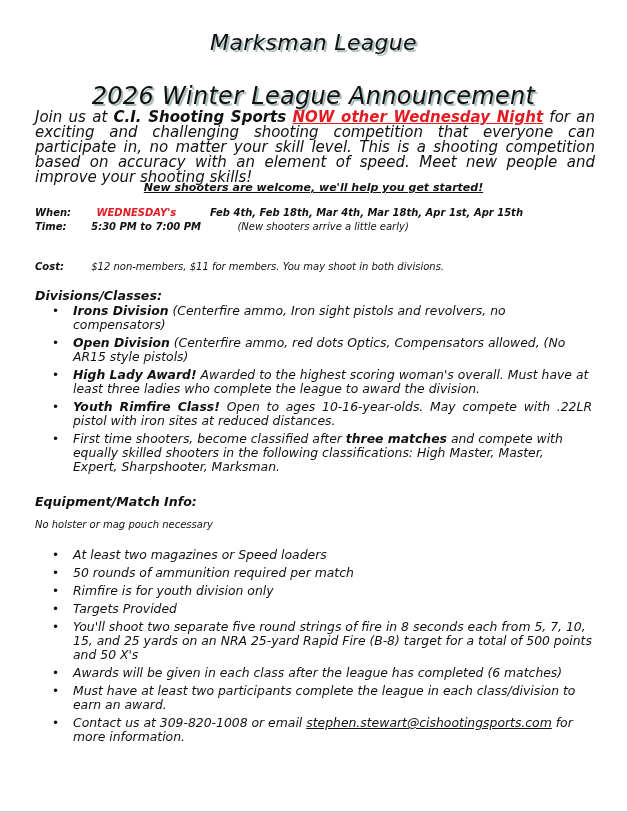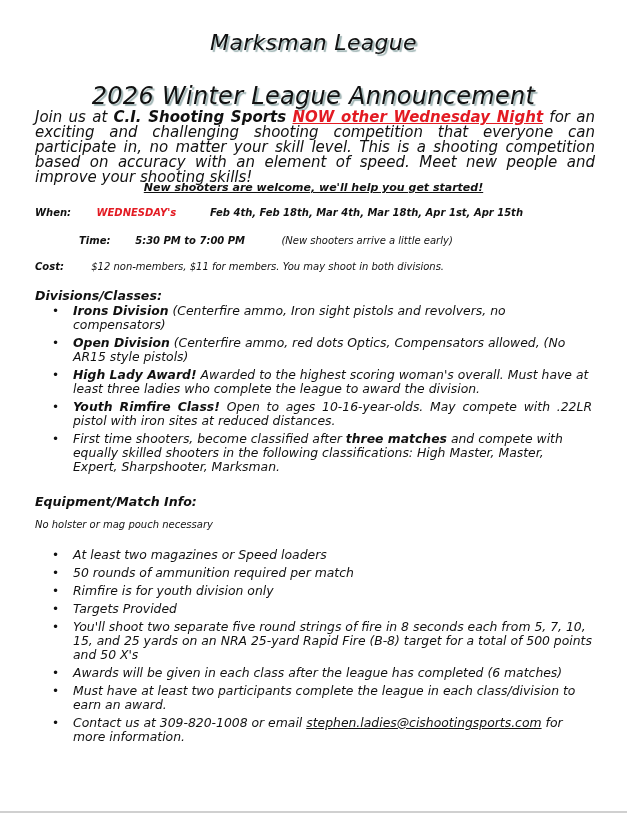--- a/index.html
+++ b/index.html
@@ -15,21 +15,21 @@
          font-size: 15px; line-height: 15px; }
   .intro { top: 110px; text-align: justify; }
   .red { color: #e31b23; font-weight: bold; text-decoration: underline; }
   .red-plain { color: #e31b23; font-weight: bold; }
   .b { font-weight: bold; }
   .welcome { position: absolute; top: 181px; left: 0; width: 627px; text-align: center;
              font-style: italic; font-weight: bold; font-size: 11px; text-decoration: underline; }
   .row { position: absolute; left: 35px; font-style: italic; font-size: 10px; }
   .row .lbl { font-weight: bold; display: inline-block; }
   .when { top: 207px; font-weight: bold; }
-  .time { top: 235px; margin-left: 44px; }
+  .time { top: 221px; }
   .cost { top: 261px; }
   .section { position: absolute; left: 35px; font-style: italic; font-weight: bold; font-size: 12.6px; }
   ul { position: absolute; left: 52px; width: 540px; margin: 0; padding: 0; list-style: none; }
   li { position: relative; padding-left: 21px; font-style: italic; font-size: 12.4px; line-height: 14px; margin-bottom: 4px; }
   li::before { content: "\2022"; position: absolute; left: 0; top: 0; font-style: normal; font-size: 12px; }
   .list1 { top: 304px; }
   .list2 { top: 548px; }
   .list2 li { margin-bottom: 4px; }
   .email { text-decoration: underline; }
   .bottom-line { position: absolute; left: 0; top: 811px; width: 627px; height: 2px; background: #d0d0d0; }
@@ -79,17 +79,17 @@
   <div class="row" style="top:519px">No holster or mag pouch necessary</div>
 
   <ul class="list2">
     <li>At least two magazines or Speed loaders</li>
     <li>50 rounds of ammunition required per match</li>
     <li>Rimfire is for youth division only</li>
     <li>Targets Provided</li>
     <li>You'll shoot two separate five round strings of fire in 8 seconds each from 5, 7, 10, 15, and 25 yards on an NRA 25-yard Rapid Fire (B-8) target for a total of 500 points and 50 X's</li>
     <li>Awards will be given in each class after the league has completed (6 matches)</li>
     <li>Must have at least two participants complete the league in each class/division to earn an award.</li>
-    <li><span>Contact us at 309-820-1008 or email </span><span class="email">stephen.ladies@cishootingsports.com</span><span> for more information.</span></li>
+    <li><span>Contact us at 309-820-1008 or email </span><span class="email">stephen.stewart@cishootingsports.com</span><span> for more information.</span></li>
   </ul>
 
 </div>
 <div class="bottom-line"></div>
 
 </body></html>

